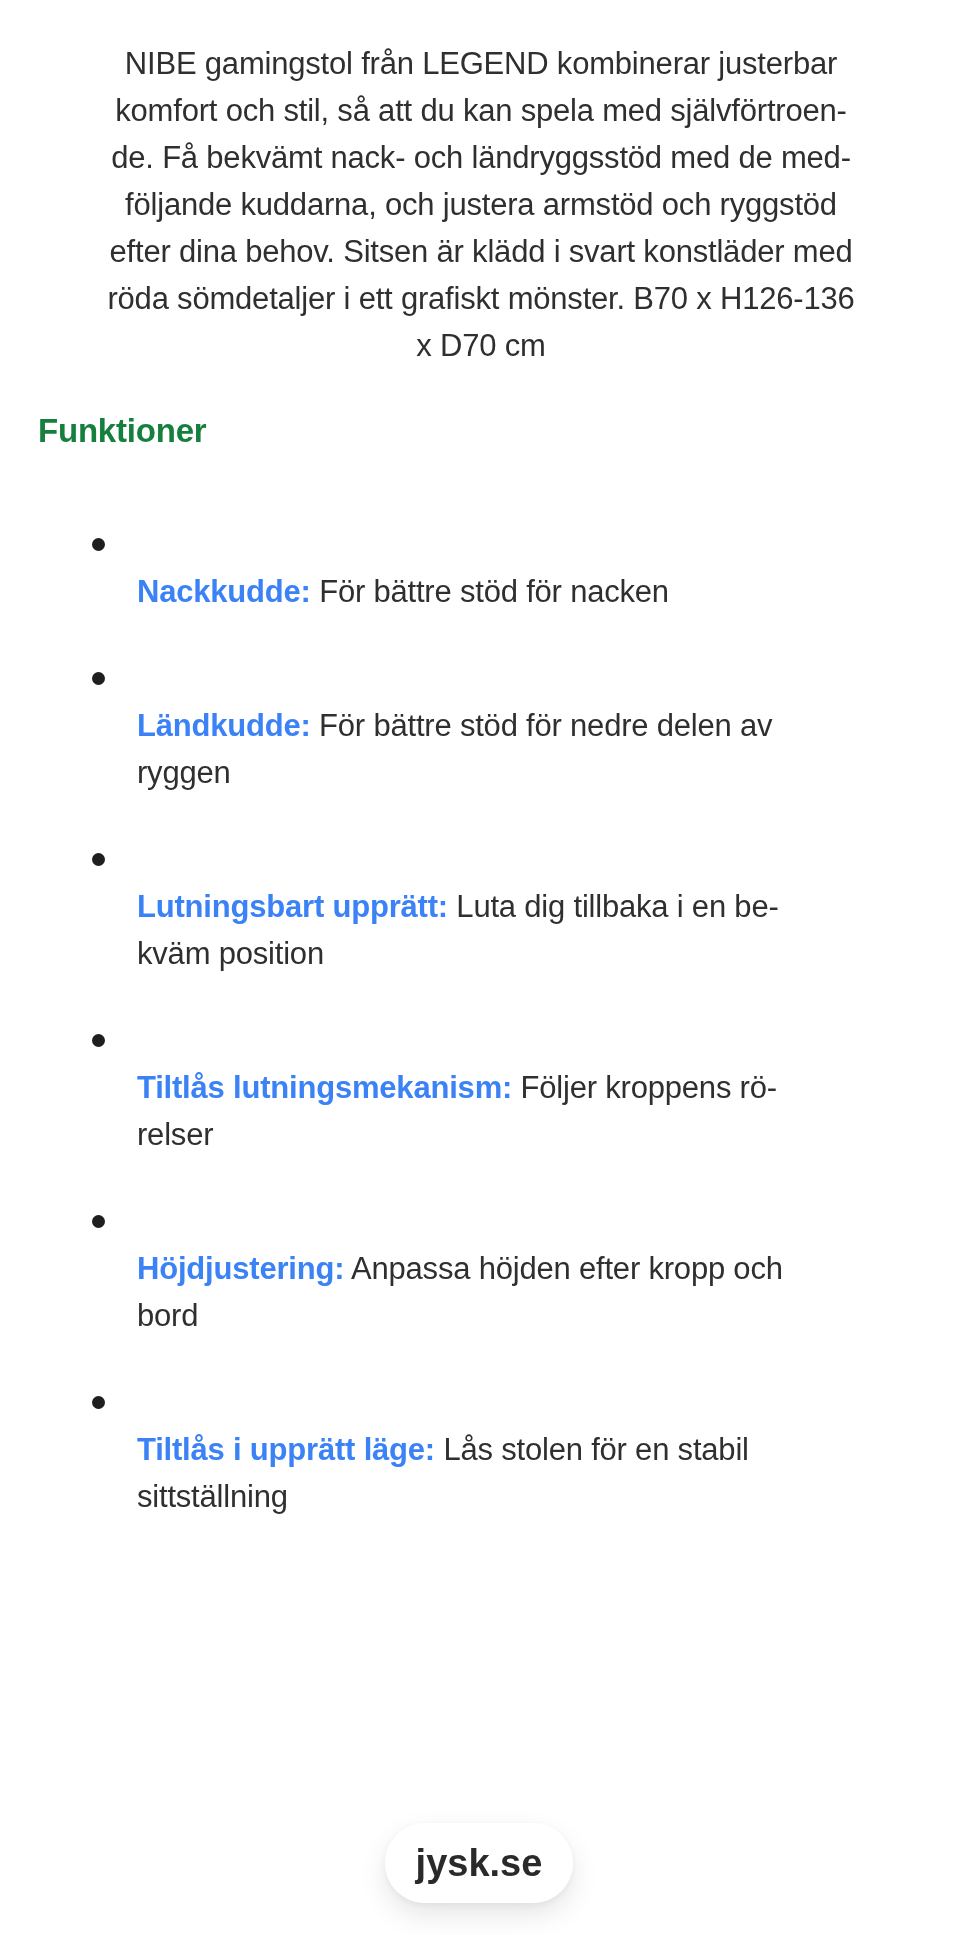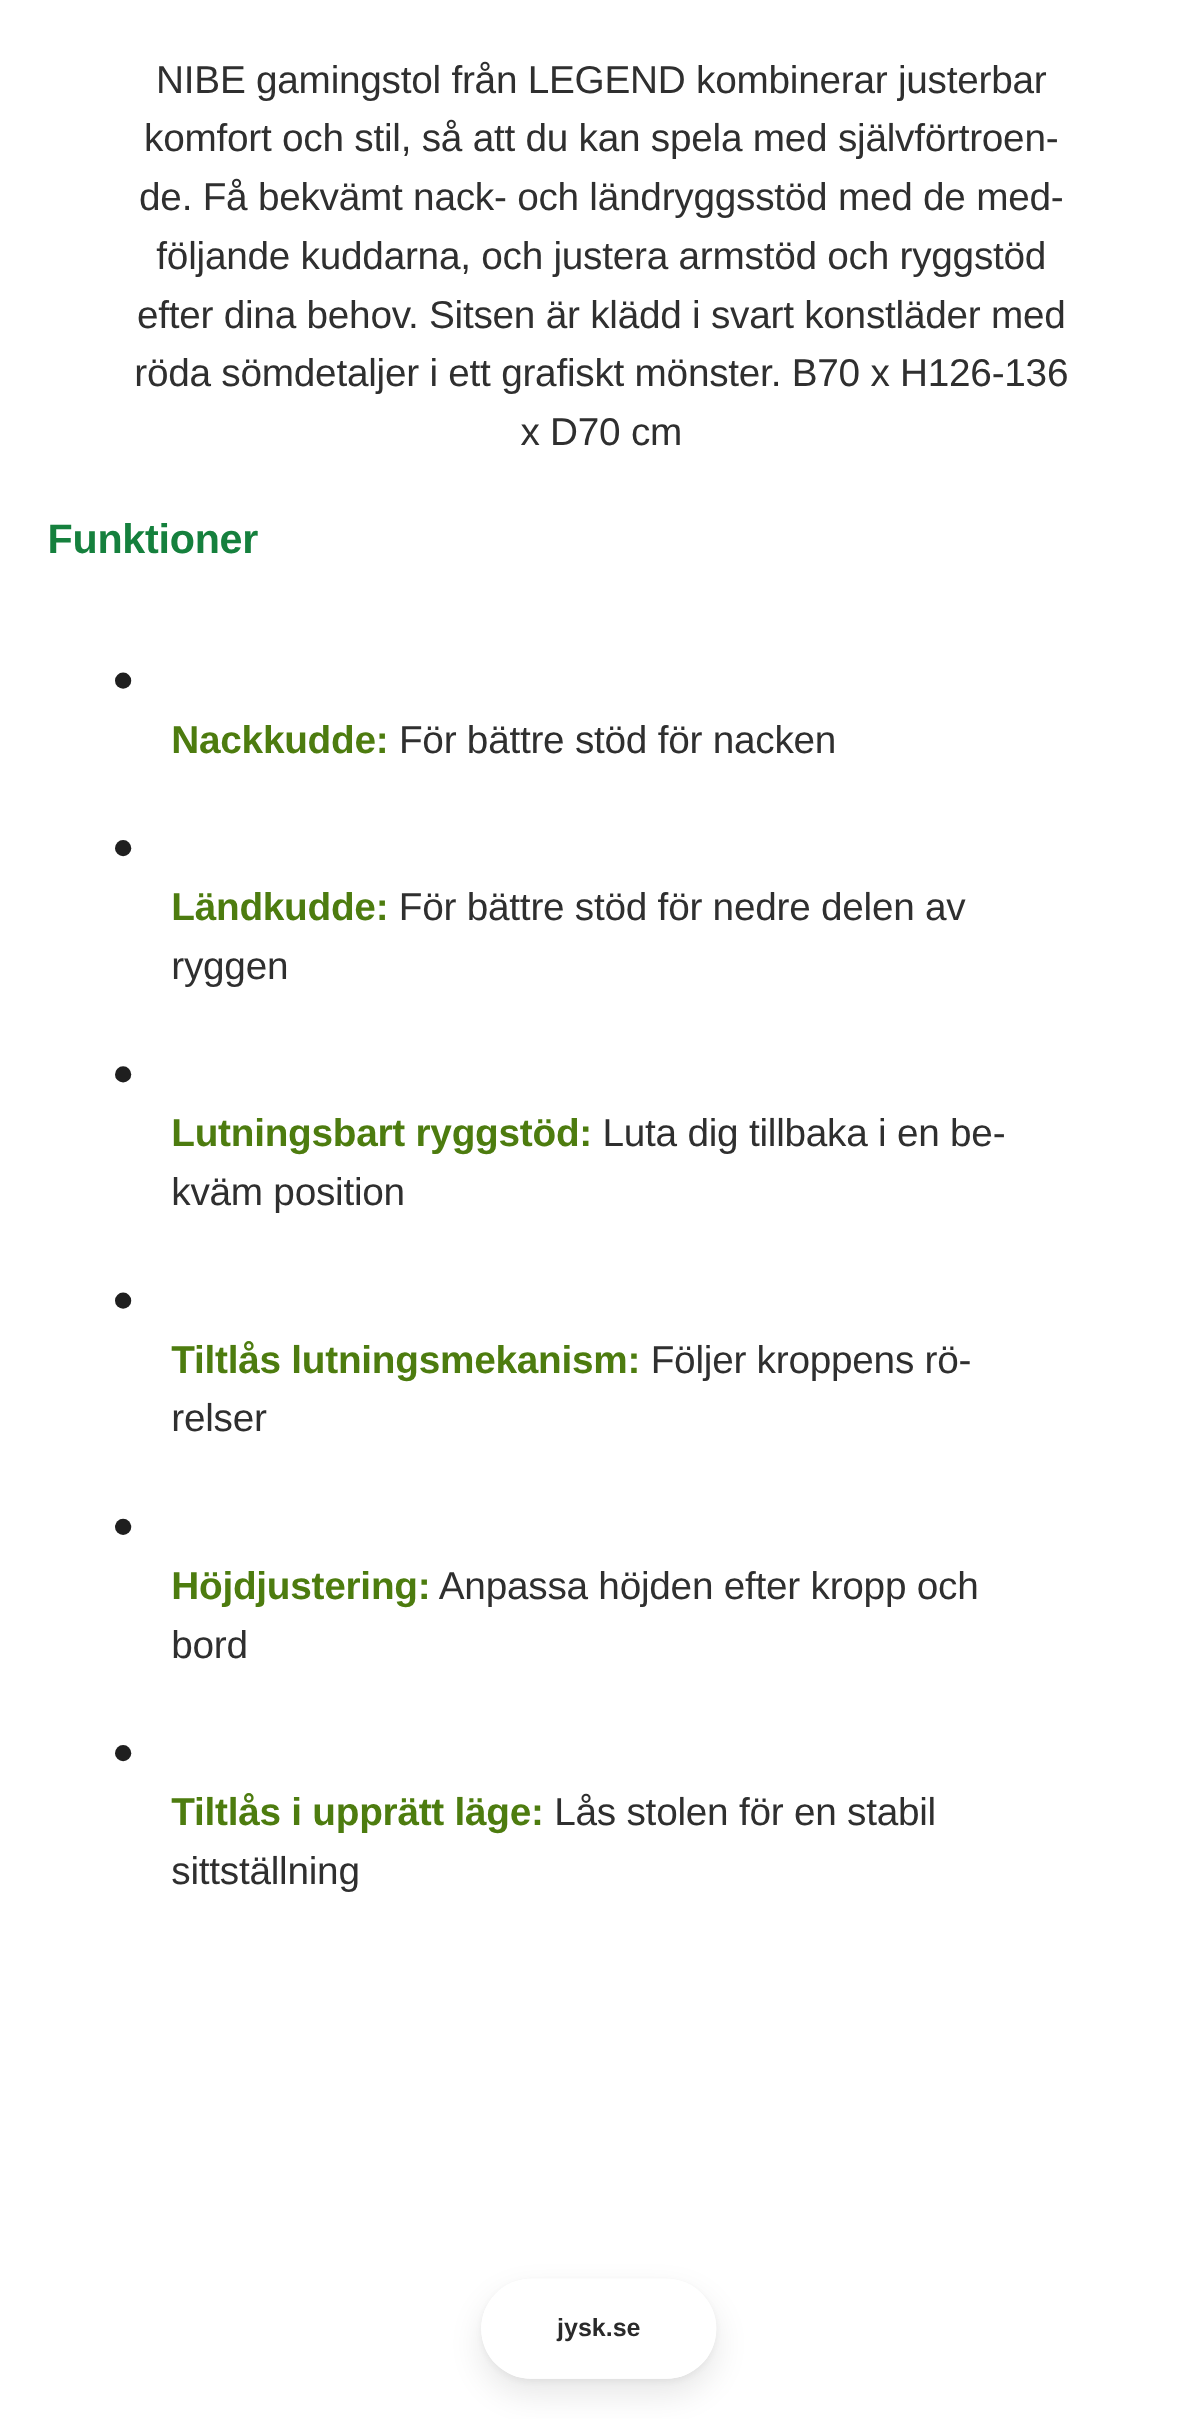--- a/index.html
+++ b/index.html
@@ -46,40 +46,40 @@
     position: absolute;
     left: -45px;
     top: 17px;
     width: 13px;
     height: 13px;
     border-radius: 50%;
     background: #1f1f1f;
   }
   .feature-label, strong {
     font-weight: 700;
-    color: #4d7c0f;
+    color: #3b82f6;
     margin-top: 24px;
   }
   .watermark {
     position: absolute;
     left: 385px;
     top: 1823px;
     width: 188px;
     height: 80px;
     border-radius: 40px;
     background: rgba(255, 255, 255, 0.82);
     -webkit-backdrop-filter: blur(6px);
     backdrop-filter: blur(6px);
     box-shadow: 0 12px 28px rgba(0, 0, 0, 0.10), 0 2px 8px rgba(0, 0, 0, 0.06);
     display: flex;
     align-items: center;
     justify-content: center;
   }
   .watermark-label {
-    font-size: 20px;
+    font-size: 38px;
     font-weight: 600;
     color: #2a2a2a;
     letter-spacing: 0;
     line-height: 1;
   }
 </style>
 </head>
 <body>
 
 <div class="content">
@@ -96,21 +96,21 @@
 
   <ul class="features">
     <li>
       <span class="dot"></span><strong class="feature-label">Nackkudde:</strong><span> För bättre stöd för nacken</span>
     </li>
     <li>
       <span class="dot"></span><strong class="feature-label">Ländkudde:</strong><span> För bättre stöd för nedre delen av
 ryggen</span>
     </li>
     <li>
-      <span class="dot"></span><strong class="feature-label">Lutningsbart ryggstöd:</strong><span> Luta dig tillbaka i en be-
+      <span class="dot"></span><strong class="feature-label">Lutningsbart upprätt:</strong><span> Luta dig tillbaka i en be-
 kväm position</span>
     </li>
     <li>
       <span class="dot"></span><strong class="feature-label">Tiltlås lutningsmekanism:</strong><span> Följer kroppens rö-
 relser</span>
     </li>
     <li>
       <span class="dot"></span><strong class="feature-label">Höjdjustering:</strong><span> Anpassa höjden efter kropp och
 bord</span>
     </li>

